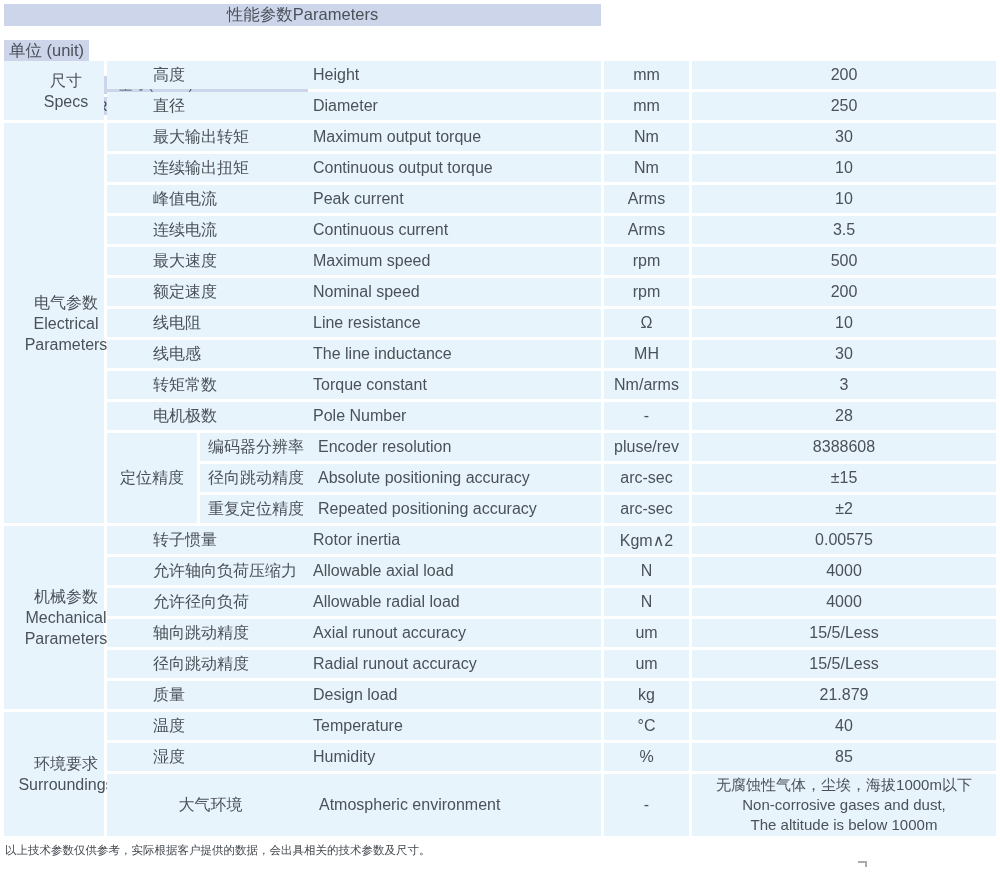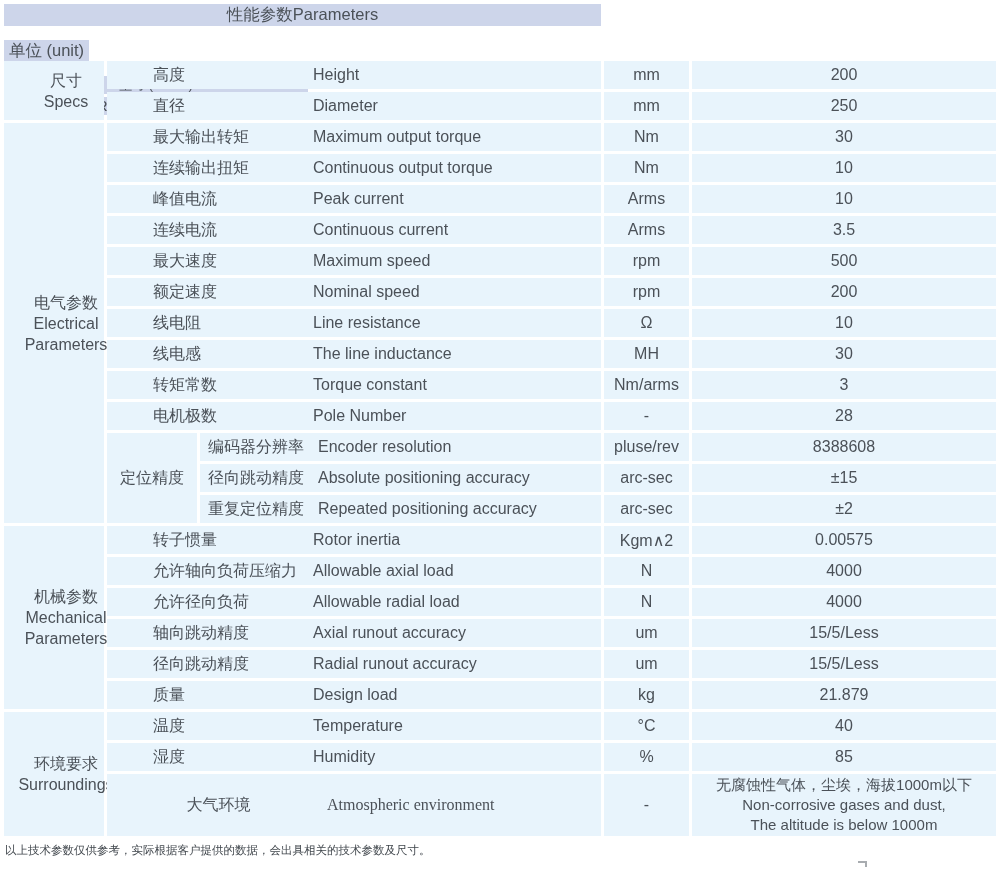--- a/index.html
+++ b/index.html
@@ -39,21 +39,21 @@
   .value{flex:1;justify-content:center;text-align:center;}
   
   .possec{display:flex;gap:3px;}
   .poslabel{width:90px;justify-content:center;}
   .posrows{display:flex;flex-direction:column;gap:3px;flex:1;justify-content:center;}
   .posname{width:401px;padding-left:0;}
   .posname .subcn{display:inline-block;width:112px;text-align:center;}
   .posname .en{margin-left:6px;}
   
   .row.tall{height:62px;}
-  .tallname{padding-left:8px;font-family:Liberation Serif, serif;}
+  .tallname{padding-left:0;}
   .tallname .cnc{display:inline-block;width:207px;text-align:center;}
   .tallname .en{margin-left:5px;}
   .value.multiline{white-space:pre-line;font-size:15px;line-height:20px;}
   
   .footer{position:absolute;left:5px;top:843px;width:990px;}
   .footer .cnline{font-size:11.5px;color:var(--footer-cn);line-height:14px;}
   .footer .enline{font-size:11px;color:var(--footer-en);line-height:13px;margin-top:1px;}
   .corner-mark{position:absolute;left:858px;top:861px;width:9px;height:6px;
                border-top:2px solid var(--mark);border-right:2px solid var(--mark);}
 </style>

